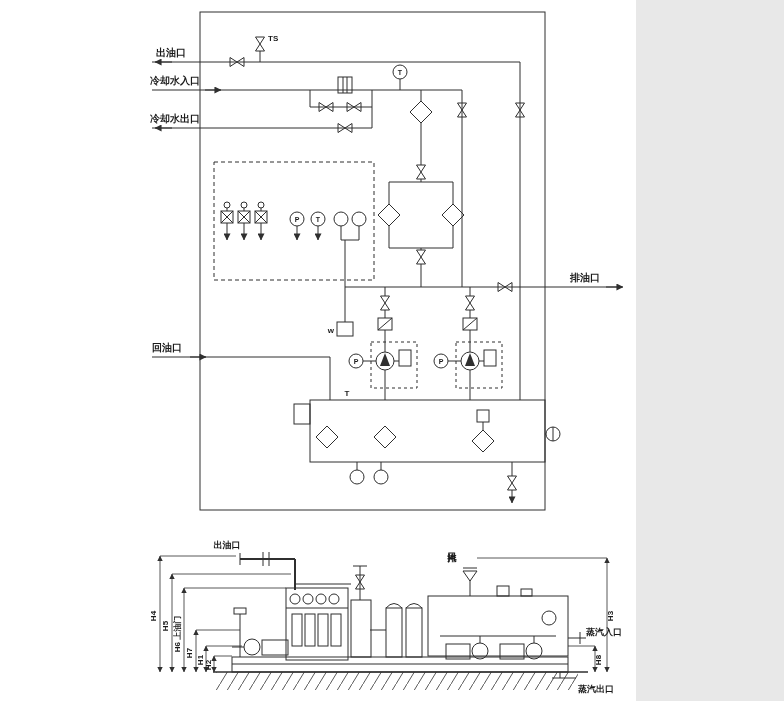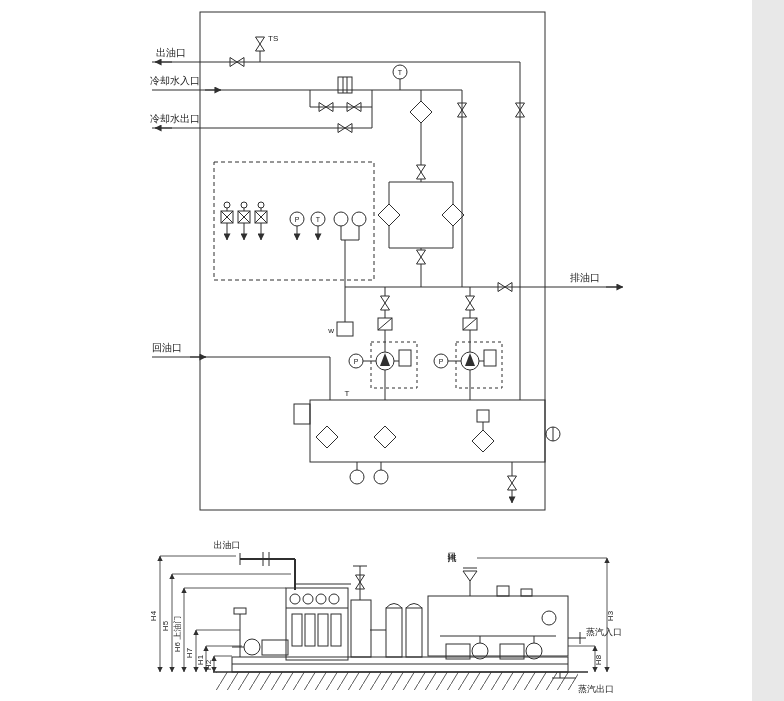--- a/index.html
+++ b/index.html
@@ -1,17 +1,17 @@
 <!DOCTYPE html>
 <html><head>
 <meta charset="utf-8">
 <style>
   html,body{margin:0;padding:0;background:#e8e8e8;}
-  .canvas{width:752px;height:701px;background:#ffffff;position:relative;overflow:hidden;
-          font-family:"Liberation Sans", sans-serif;}
+  .canvas{width:636px;height:701px;background:#ffffff;position:relative;overflow:hidden;
+          font-family:"Liberation Sans", sans-serif;font-weight:bold;}
   svg{display:block;}
   svg text{fill:#1a1a1a;stroke:none;font-family:"Liberation Sans", sans-serif;}
   .t7{font-size:7px}.t8{font-size:8px}.t9{font-size:9px}.t10{font-size:10px}
   .mid{text-anchor:middle}.end{text-anchor:end}
   .vert{writing-mode:vertical-rl;}
 </style>
 </head>
 <body>
 
 <div class="canvas">

